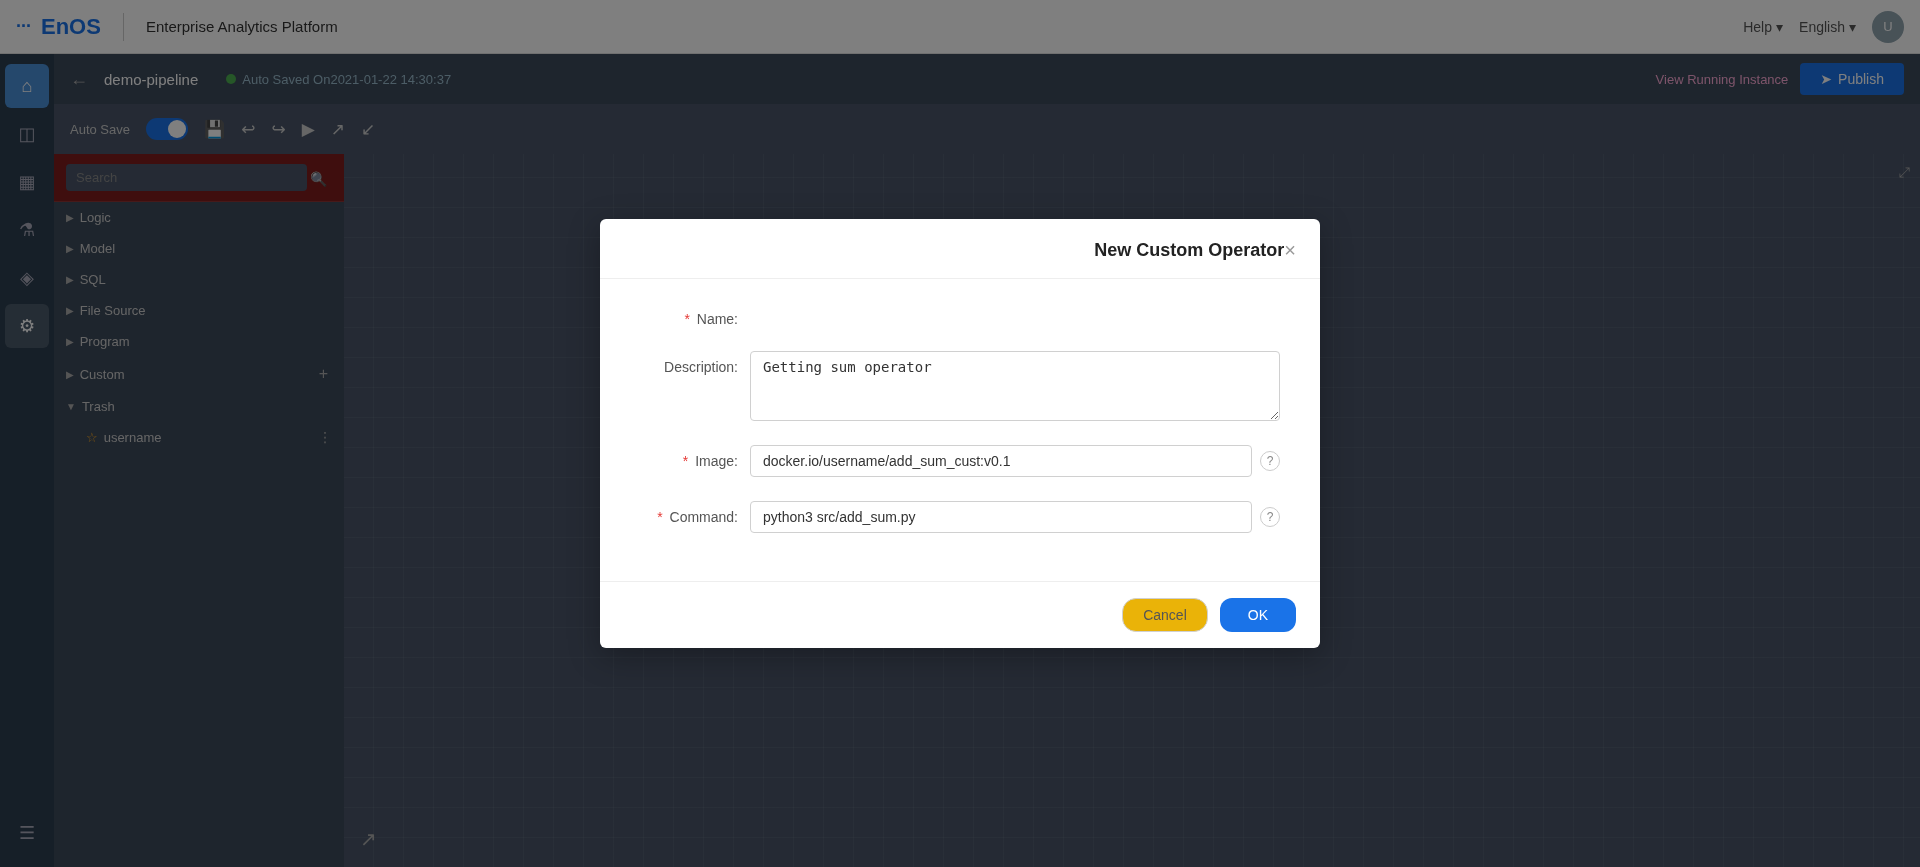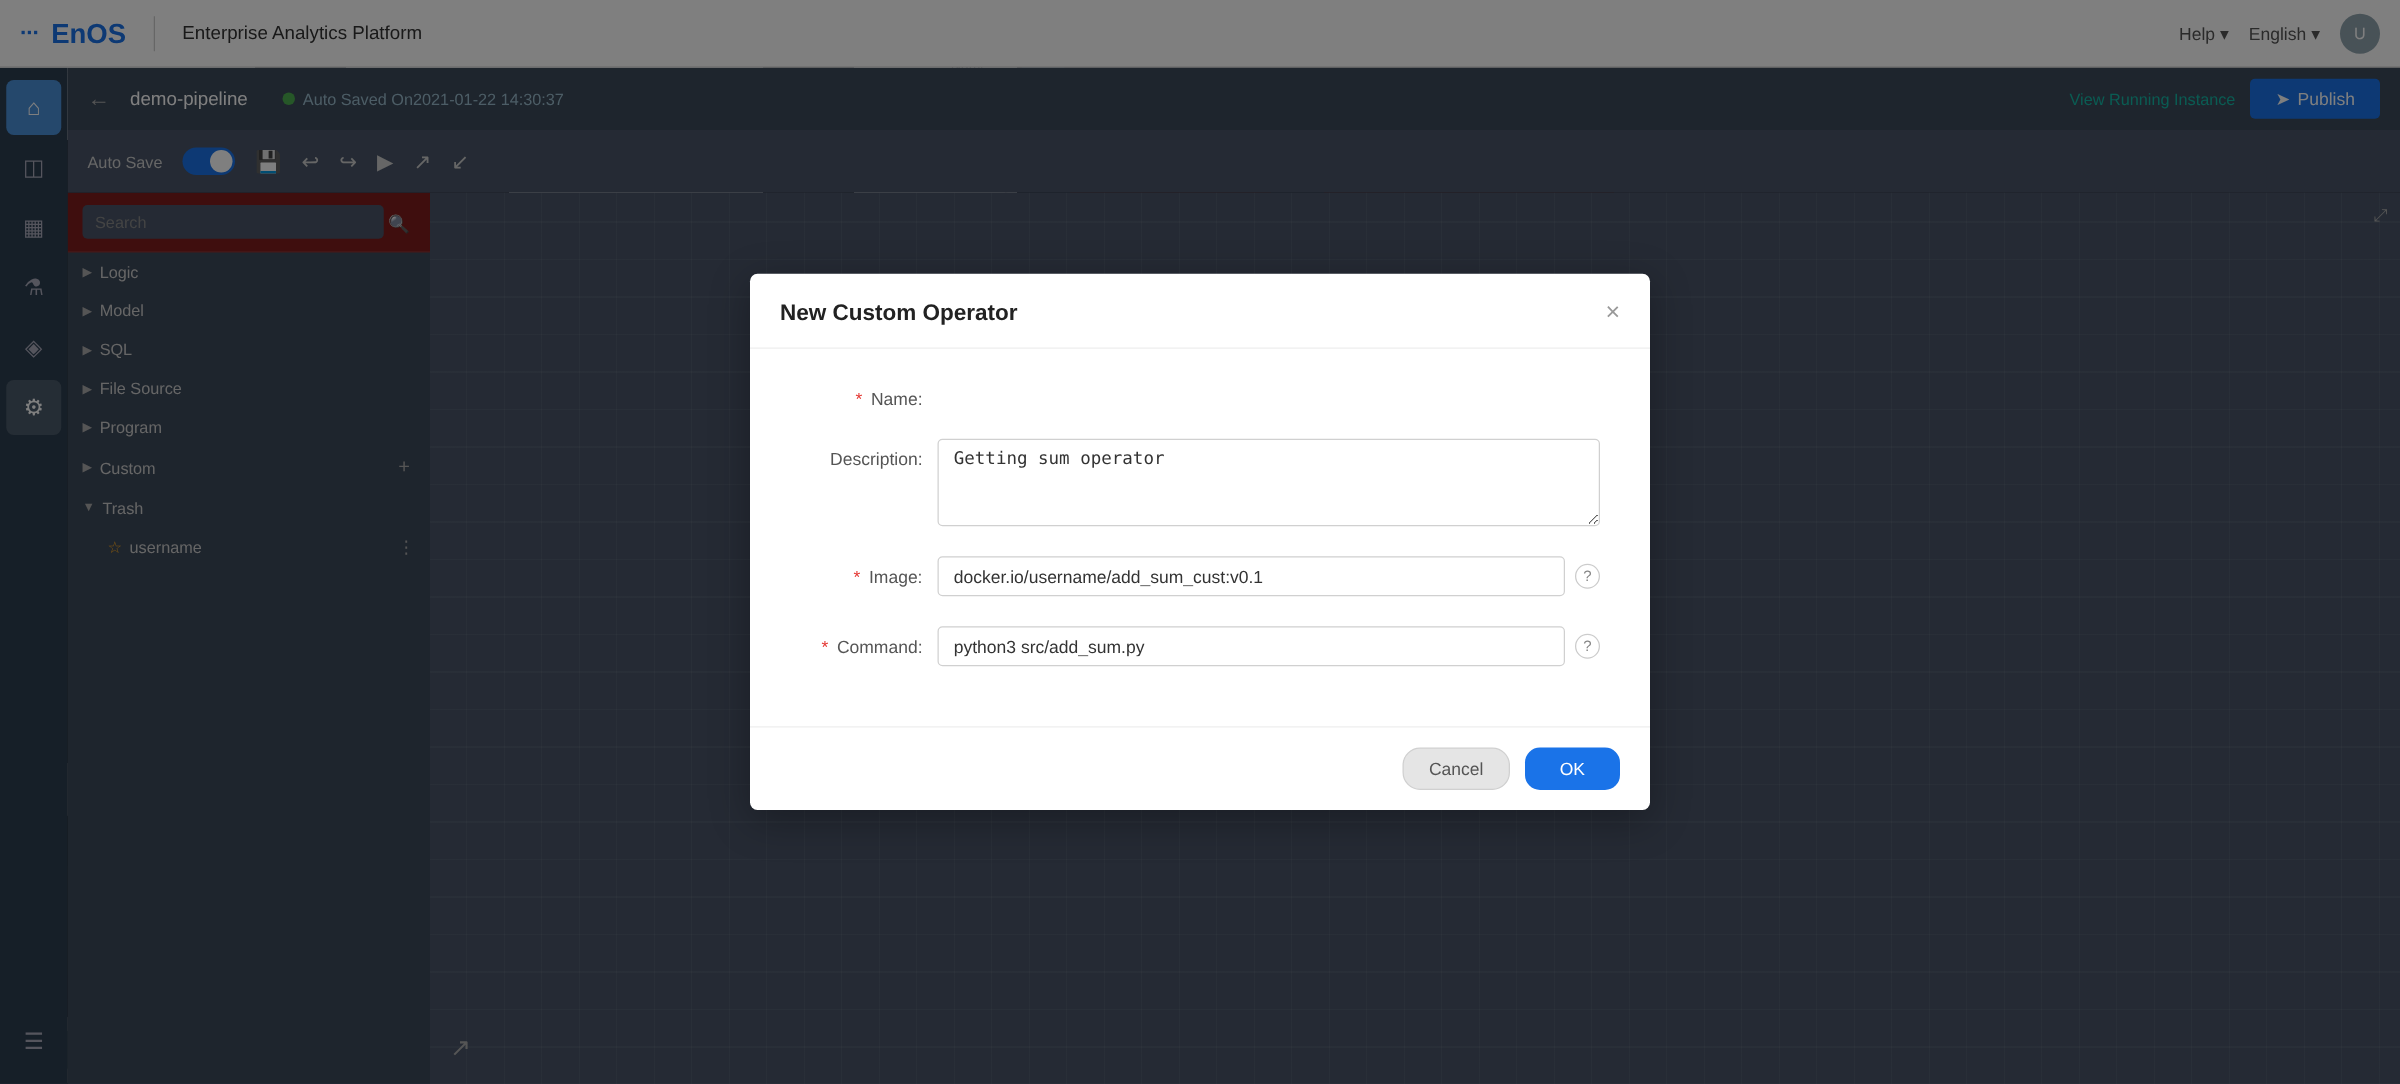--- a/index.html
+++ b/index.html
@@ -146,21 +146,21 @@
       border-radius: 50%;
       background: #4caf50;
     }
     .toolbar-right {
       margin-left: auto;
       display: flex;
       align-items: center;
       gap: 12px;
     }
     .view-running-btn {
-      color: #14b8a6;
+      color: #f9a8d4;
       font-size: 13px;
       cursor: pointer;
     }
     .publish-btn {
       background: #1a73e8;
       color: #fff;
       border: none;
       border-radius: 4px;
       padding: 8px 20px;
       font-size: 14px;
@@ -343,21 +343,21 @@
       border-radius: 6px;
       width: 720px;
       max-height: 90vh;
       box-shadow: 0 8px 32px rgba(0,0,0,0.3);
       display: flex;
       flex-direction: column;
     }
     .modal-header {
       display: flex;
       align-items: center;
-      justify-content: space-between;
+      justify-content: flex-end;
       padding: 20px 24px 16px;
       border-bottom: 1px solid #eee;
     }
     .modal-title {
       font-size: 18px;
       font-weight: 600;
       color: #222;
     }
     .modal-close {
       background: none;
@@ -428,21 +428,21 @@
       flex-shrink: 0;
     }
     .modal-footer {
       display: flex;
       justify-content: flex-end;
       padding: 16px 24px;
       gap: 12px;
       border-top: 1px solid #eee;
     }
     .cancel-btn {
-      background: #e5e5e5;
+      background: #eab308;
       border: 1px solid #d0d0d0;
       border-radius: 14px;
       padding: 8px 20px;
       font-size: 14px;
       color: #555;
       cursor: pointer;
     }
     .ok-btn {
       background: #1a73e8;
       border: none;

